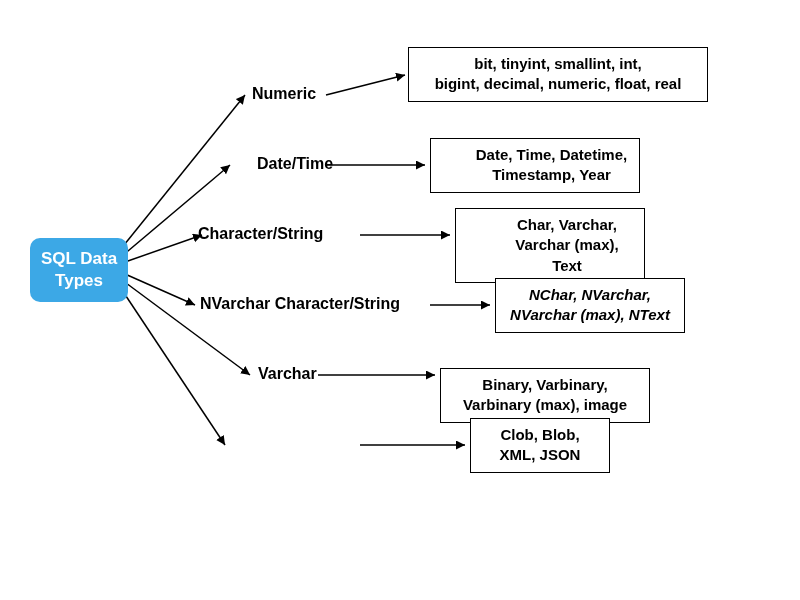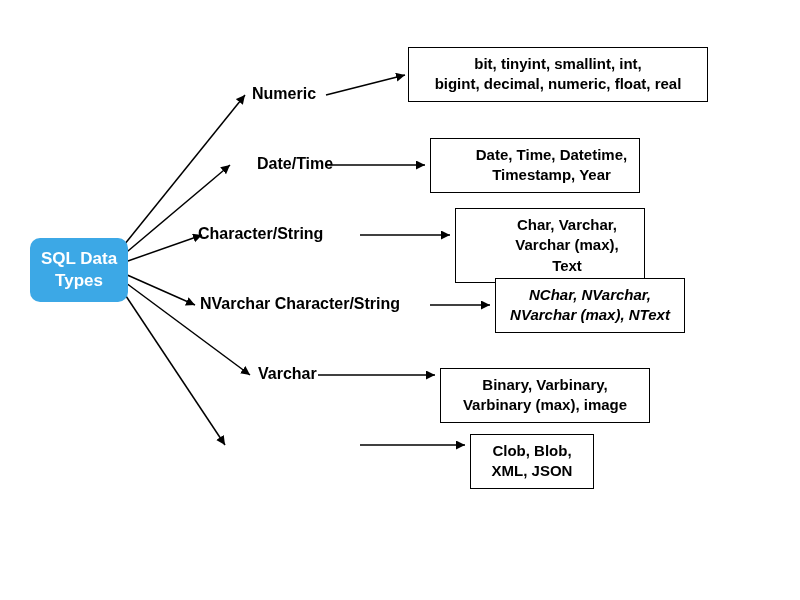--- a/index.html
+++ b/index.html
@@ -99,15 +99,15 @@
   <div class="detail-box" style="left:408px; top:47px; width:300px;">bit, tinyint, smallint, int,<br>bigint, decimal, numeric, float, real</div>
 
   <div class="detail-box" style="left:430px; top:138px; width:210px;padding-left:43px;">Date, Time, Datetime,<br>Timestamp, Year</div>
 
   <div class="detail-box" style="left:455px; top:208px; width:190px;padding-left:44px;">Char, Varchar,<br>Varchar (max), Text</div>
 
   <div class="detail-box" style="left:495px; top:278px; width:190px;font-style:italic;">NChar, NVarchar,<br>NVarchar (max), NText</div>
 
   <div class="detail-box" style="left:440px; top:348px; width:210px;margin-top:20px;">Binary, Varbinary,<br>Varbinary (max), image</div>
 
-  <div class="detail-box" style="left:470px; top:434px; width:124px;">Clob, Blob,<br>XML, JSON</div>
+  <div class="detail-box" style="left:470px; top:418px; width:140px;">Clob, Blob,<br>XML, JSON</div>
 
 </div>
 
 </body></html>

